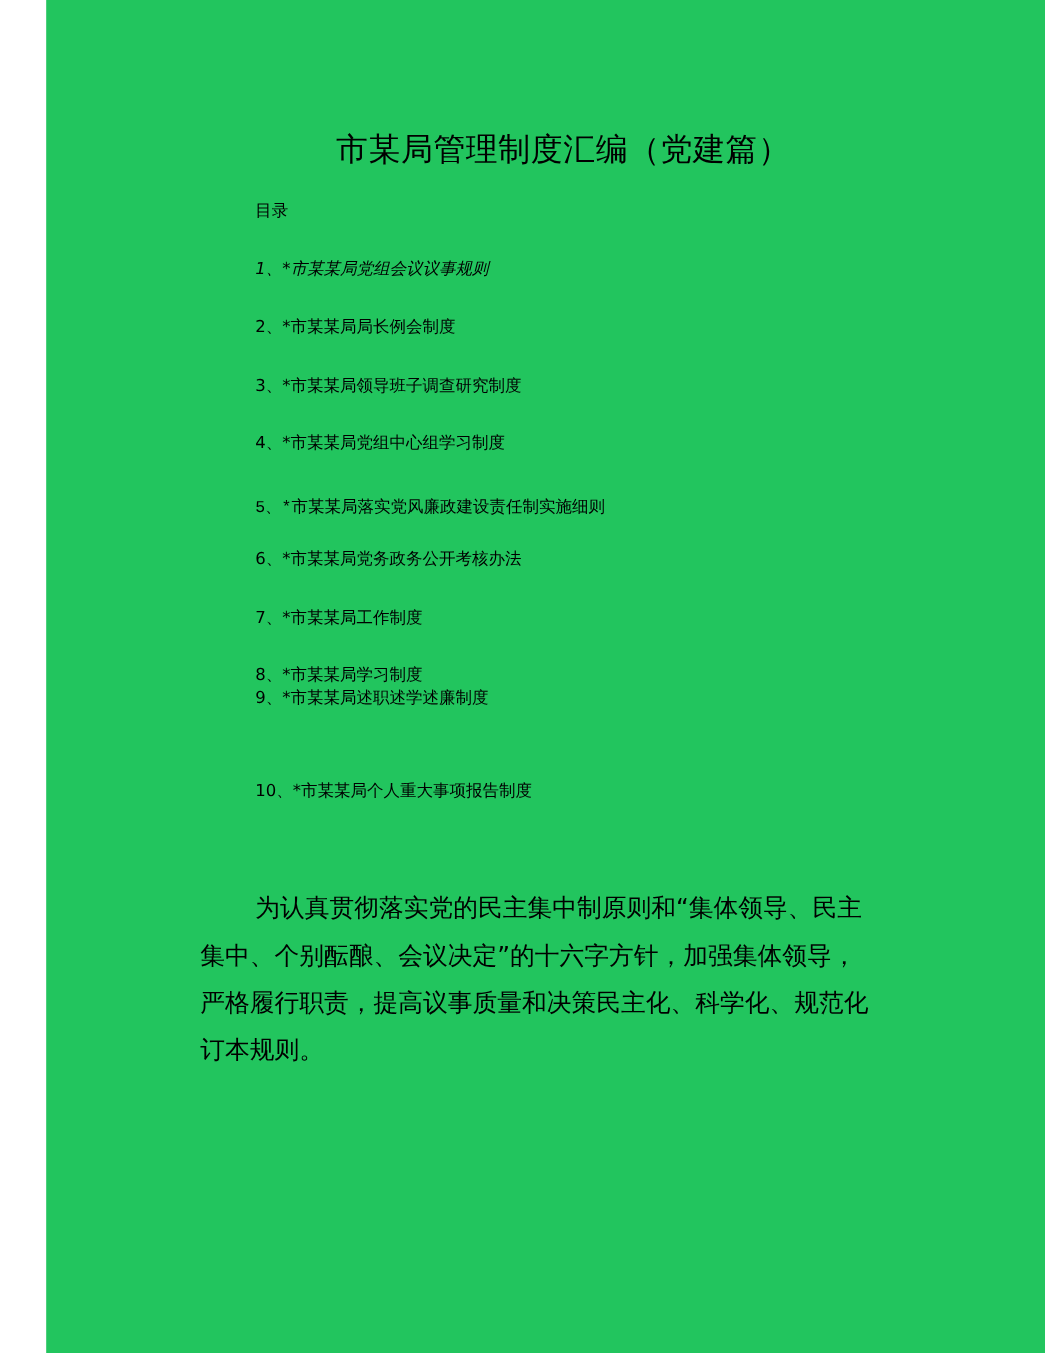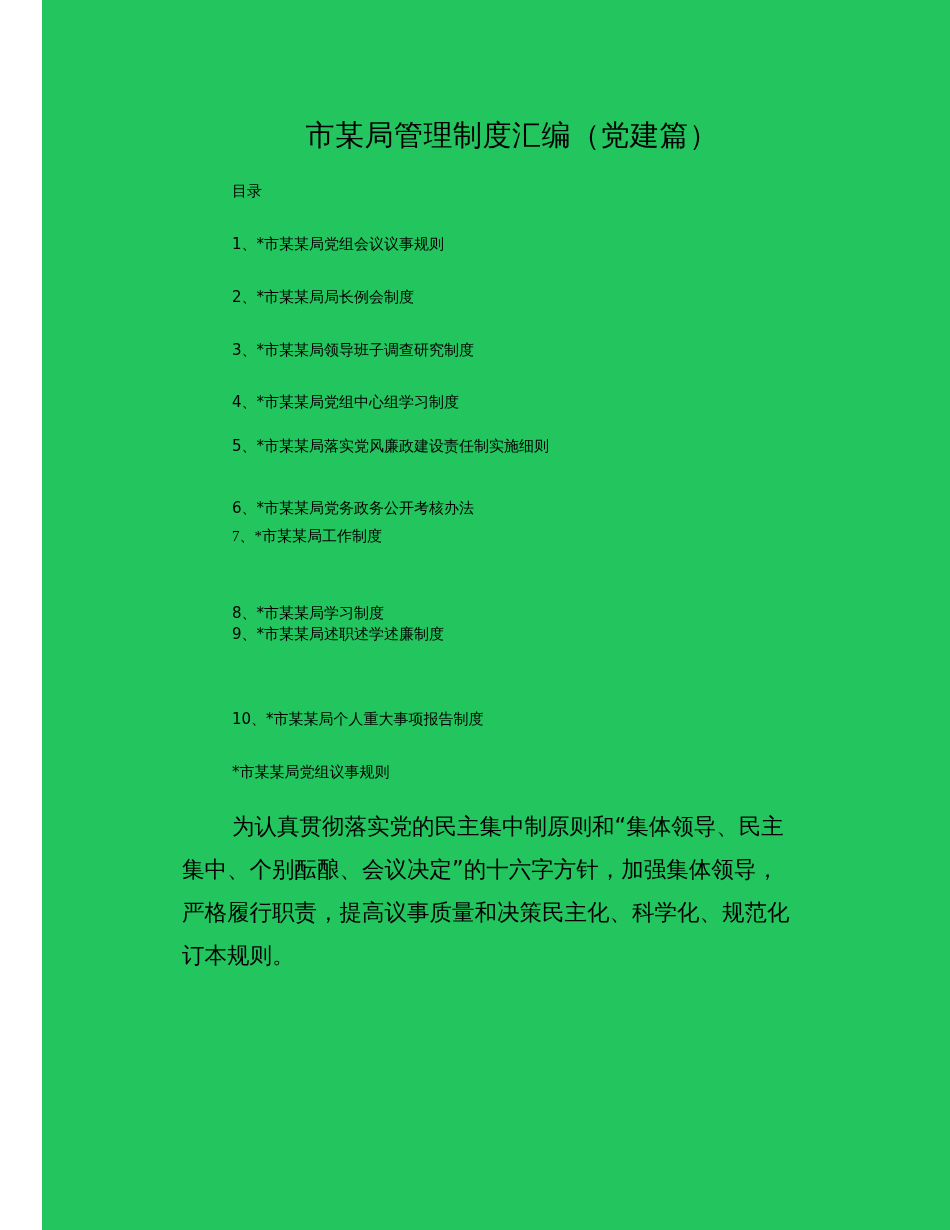--- a/index.html
+++ b/index.html
@@ -61,33 +61,32 @@
 </head>
 <body>
 
 <div class="page">
 
   <div class="title">市某局管理制度汇编（党建篇）</div>
 
   <div class="line" style="top:175px;">目录</div>
 
   <div>
-    <div class="line" style="top:228px;">1、*市某某局党组会议议事规则</div>
+    <div class="line" style="top:228px;font-style:italic;">1、*市某某局党组会议议事规则</div>
     <div class="line" style="top:281px;">2、*市某某局局长例会制度</div>
     <div class="line" style="top:334px;">3、*市某某局领导班子调查研究制度</div>
     <div class="line" style="top:386px;">4、*市某某局党组中心组学习制度</div>
-    <div class="line" style="top:430px;">5、*市某某局落实党风廉政建设责任制实施细则</div>
+    <div class="line" style="top:446px;font-family:Liberation Mono, monospace;">5、*市某某局落实党风廉政建设责任制实施细则</div>
     <div class="line" style="top:492px;">6、*市某某局党务政务公开考核办法</div>
-    <div class="line" style="top:520px;font-family:Liberation Serif, serif;">7、*市某某局工作制度</div>
+    <div class="line" style="top:545px;">7、*市某某局工作制度</div>
     <div class="line" style="top:597px;">8、*市某某局学习制度</div>
     <div class="line" style="top:618px;">9、*市某某局述职述学述廉制度</div>
     <div class="line" style="top:703px;">10、*市某某局个人重大事项报告制度</div>
   </div>
 
-  <div class="line" style="top:756px;">*市某某局党组议事规则</div>
 
   <div class="para">
     <div class="para-line indent">为认真贯彻落实党的民主集中制原则和“集体领导、民主</div>
     <div class="para-line">集中、个别酝酿、会议决定”的十六字方针，加强集体领导，</div>
     <div class="para-line">严格履行职责，提高议事质量和决策民主化、科学化、规范化</div>
     <div class="para-line">订本规则。</div>
   </div>
 
 </div>
 

